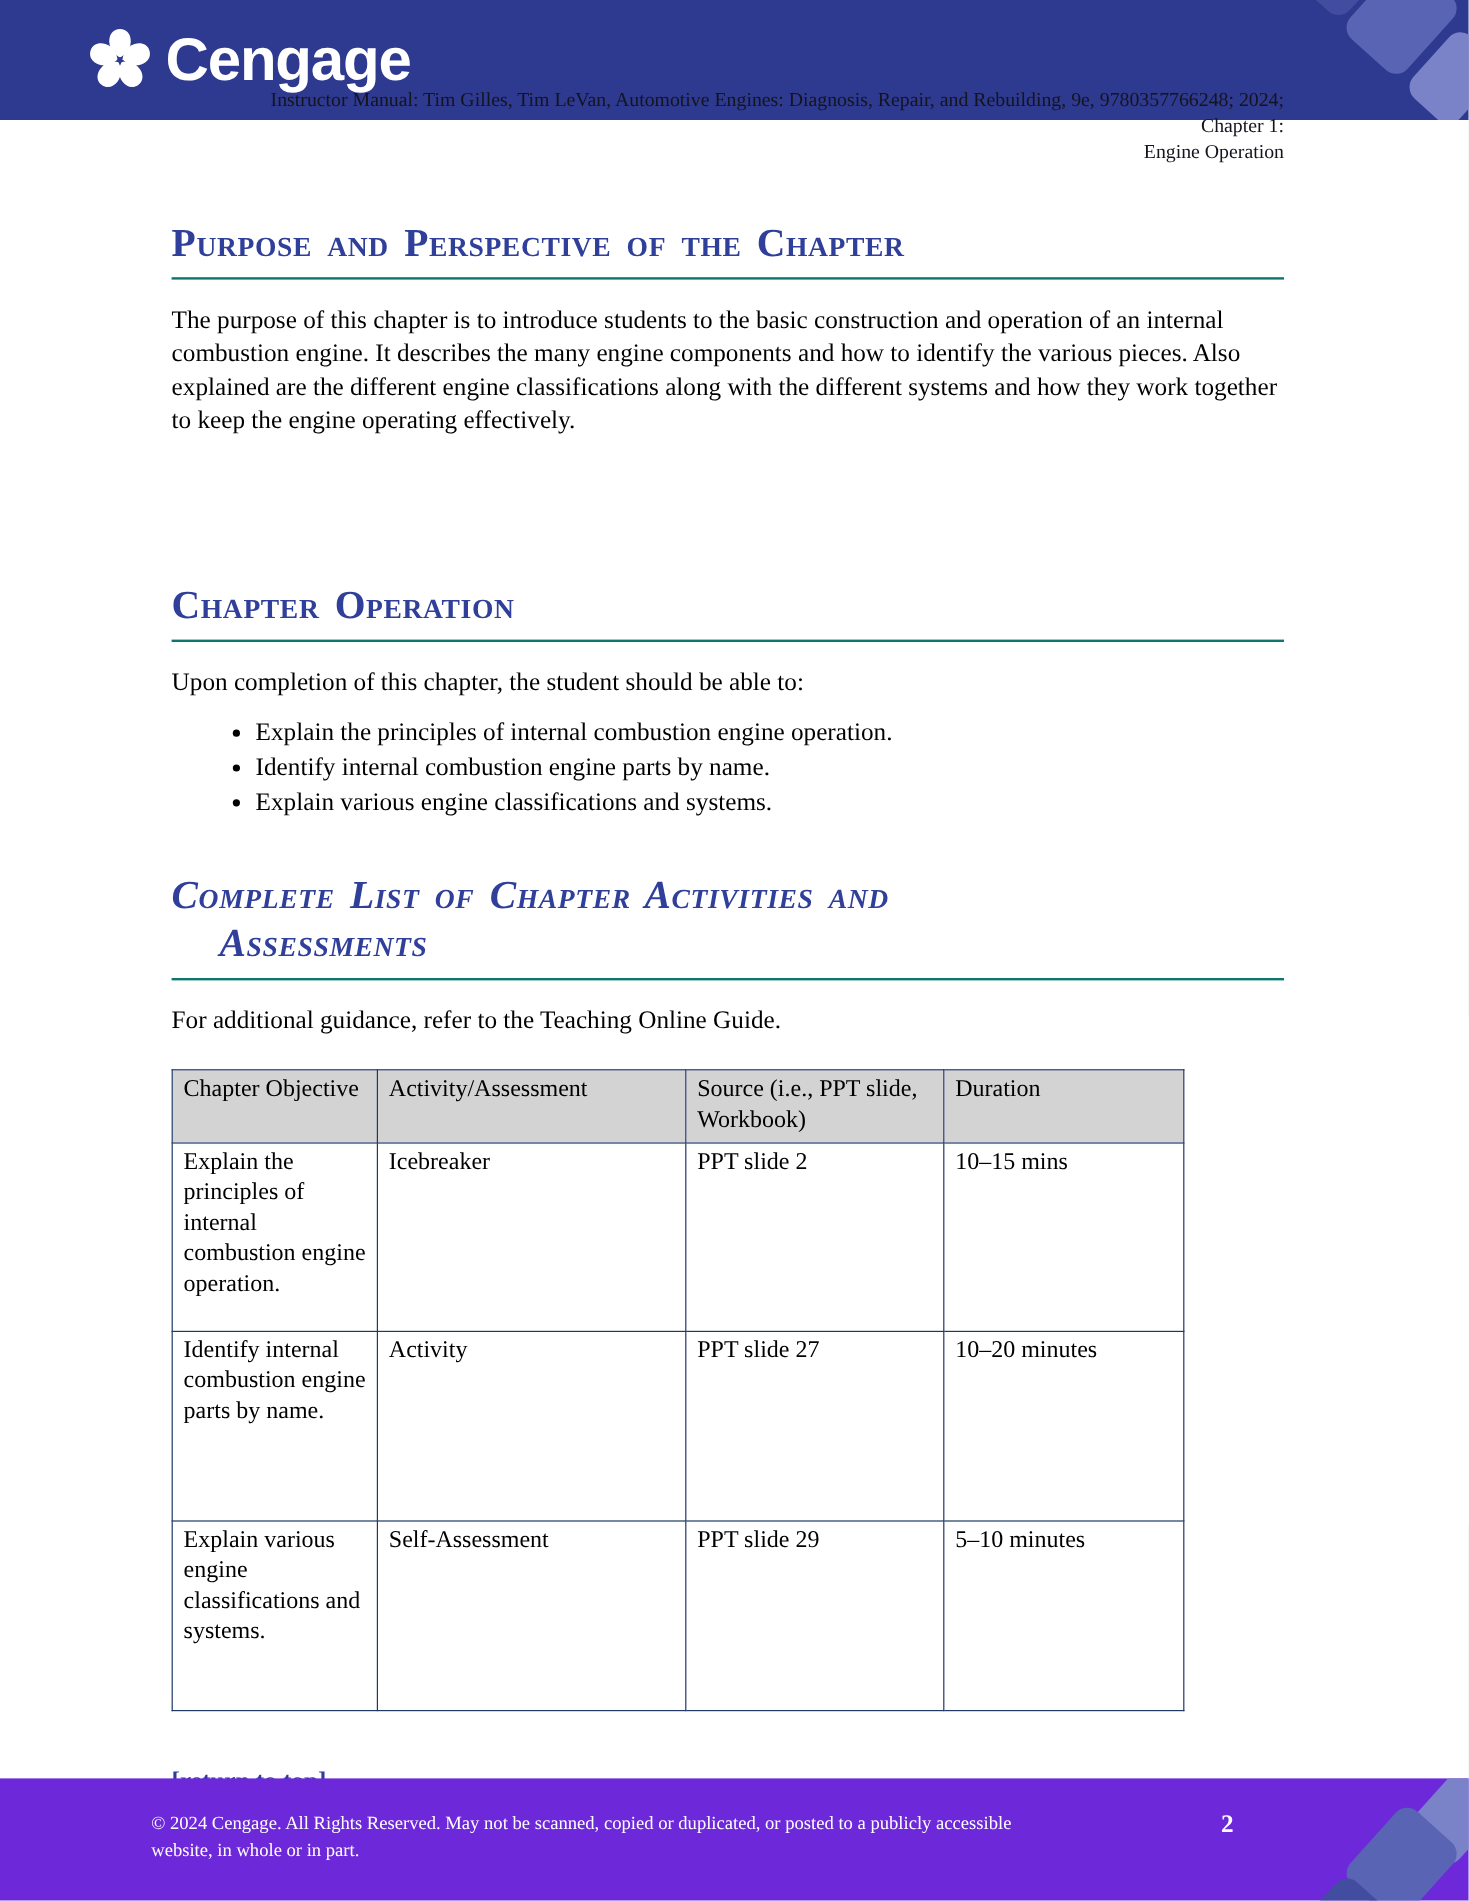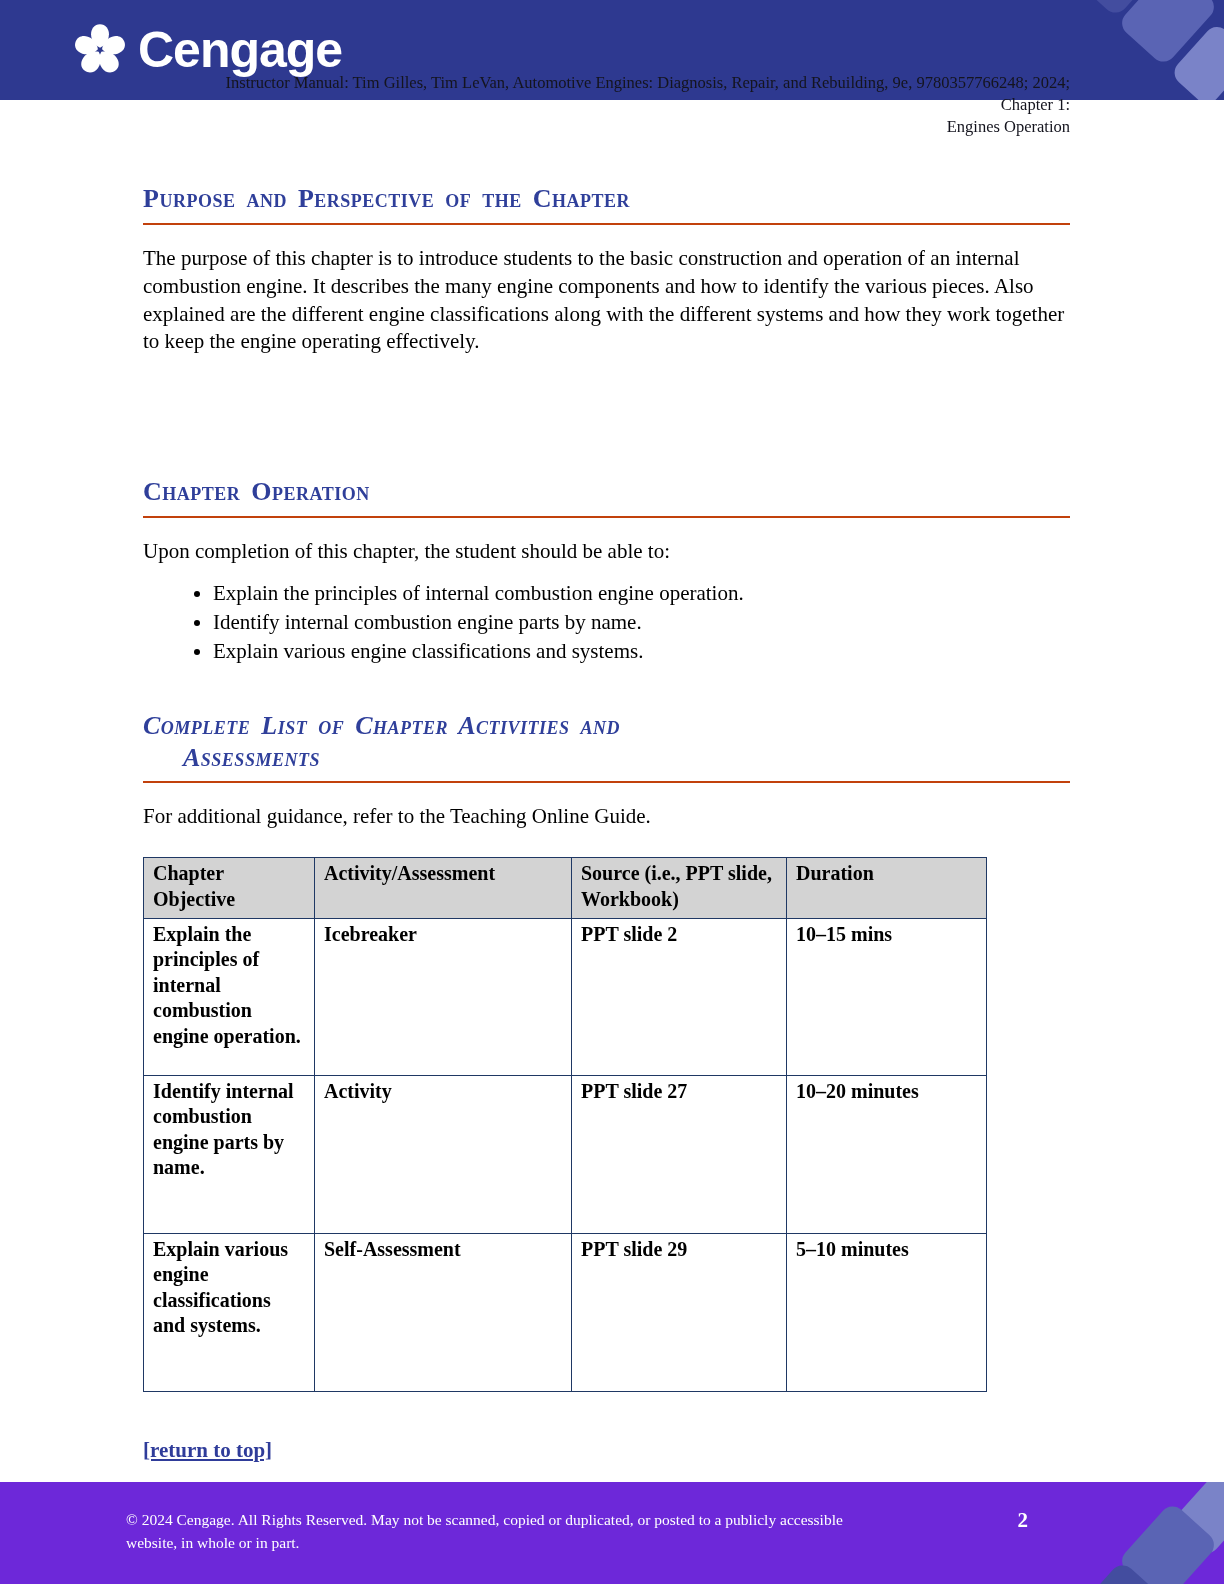--- a/index.html
+++ b/index.html
@@ -34,37 +34,37 @@
     text-align:right; font-size:16.5px; line-height:22px; color:#14141e;
   }
 
   
   .content {
     position:absolute; top:0; left:0; width:1224px; z-index:3;
     padding:183px 154px 0 143px; box-sizing:border-box;
   }
   .sec-title {
     color:#2f3f9a; font-weight:bold; font-variant:small-caps;
-    font-size:26px; line-height:1.22; letter-spacing:0.5px; word-spacing:4px;
-    border-bottom:2px solid #c2410c; padding-bottom:8px; margin:0 0 20px 0;
+    font-size:33px; line-height:1.22; letter-spacing:0.5px; word-spacing:4px;
+    border-bottom:2px solid #0f766e; padding-bottom:8px; margin:0 0 20px 0;
   }
   .sec-title .indent2 { display:block; padding-left:40px; }
   .para { font-size:21px; line-height:1.33; margin:0; }
   .mt-objectives { margin-top:120px; }
   .mt-activities { margin-top:44px;font-style:italic; }
   ul.bullets { margin:14px 0 0 0; padding:0 0 0 70px; }
   ul.bullets li { font-size:21px; line-height:1.33; margin:0 0 1px 0; }
 
   table.activities {
     margin-top:26px; border-collapse:collapse; table-layout:fixed;
     width:843px; font-size:20px;
   }
   table.activities th, table.activities td {
     border:1px solid #1f3864; vertical-align:top; text-align:left;
-    padding:3px 9px 6px 9px; font-weight:bold; line-height:1.27;
+    padding:3px 9px 6px 9px; font-weight:normal; line-height:1.27;
     overflow:hidden;
   }
   table.activities thead th { background:#d3d3d3; height:44px; }
   table.activities tbody tr.r1 td { height:147px; }
   table.activities tbody tr.r2 td { height:148px; }
   table.activities tbody tr.r3 td { height:148px; }
 
   .return-link {
     display:inline-block; margin:46px 0 0 0;
     color:#2f3c9a; font-weight:bold; font-size:21px;
@@ -109,21 +109,21 @@
           <path d="M50 4 C60 4 66 12 66 22 C66 36 55 44 50 46 C45 44 34 36 34 22 C34 12 40 4 50 4 Z" transform="rotate(216 50 50)"></path>
           <path d="M50 4 C60 4 66 12 66 22 C66 36 55 44 50 46 C45 44 34 36 34 22 C34 12 40 4 50 4 Z" transform="rotate(288 50 50)"></path>
         </g>
       </svg>
     </span>
     <span class="wordmark">Cengage</span>
   </div>
 
   <div class="header-meta">
     <div>Instructor Manual: Tim Gilles, Tim LeVan, Automotive Engines: Diagnosis, Repair, and Rebuilding, 9e, 9780357766248; 2024; Chapter 1:</div>
-    <div>Engines Operation</div>
+    <div>Engine Operation</div>
   </div>
 
   <div class="content">
 
     <h1 class="sec-title">Purpose and Perspective of the Chapter</h1>
     <p class="para">The purpose of this chapter is to introduce students to the basic construction and operation of an internal combustion engine. It describes the many engine components and how to identify the various pieces. Also explained are the different engine classifications along with the different systems and how they work together to keep the engine operating effectively.</p>
 
     <h1 class="sec-title mt-objectives">Chapter Operation</h1>
     <p class="para">Upon completion of this chapter, the student should be able to:</p>
     <ul class="bullets">

